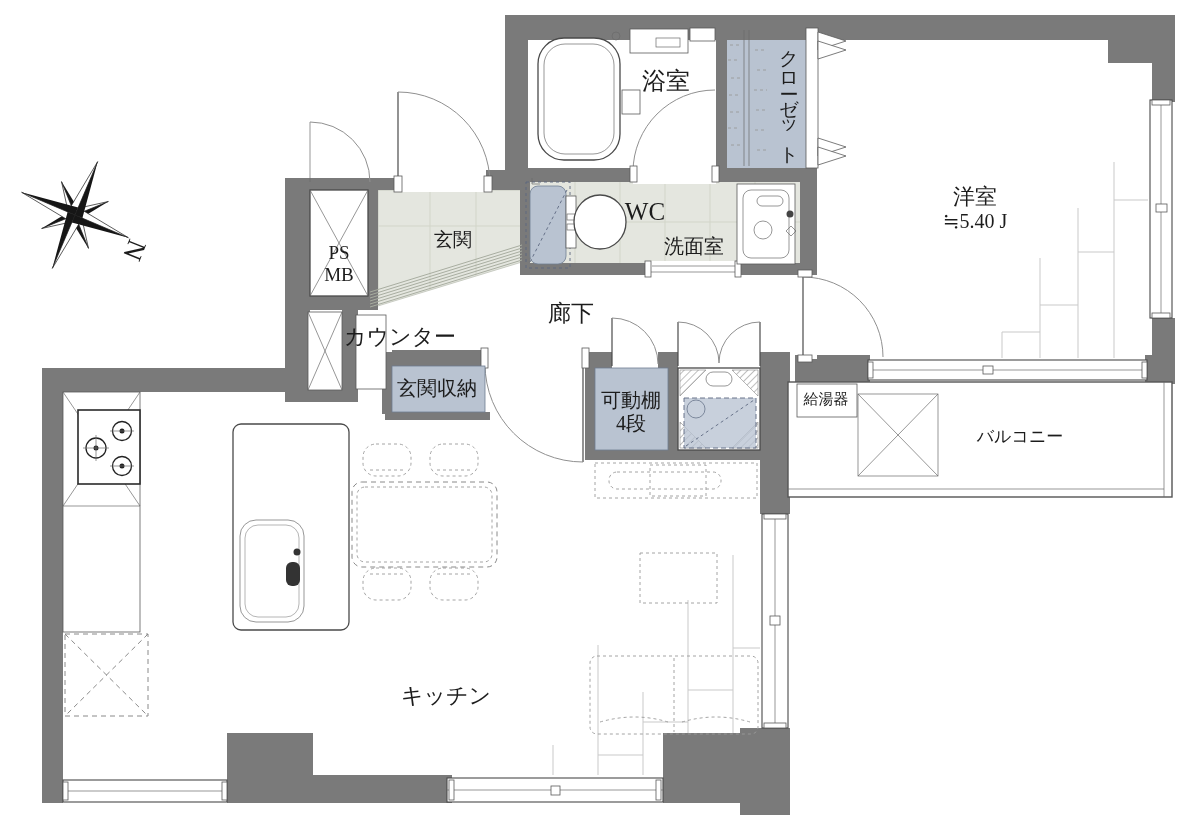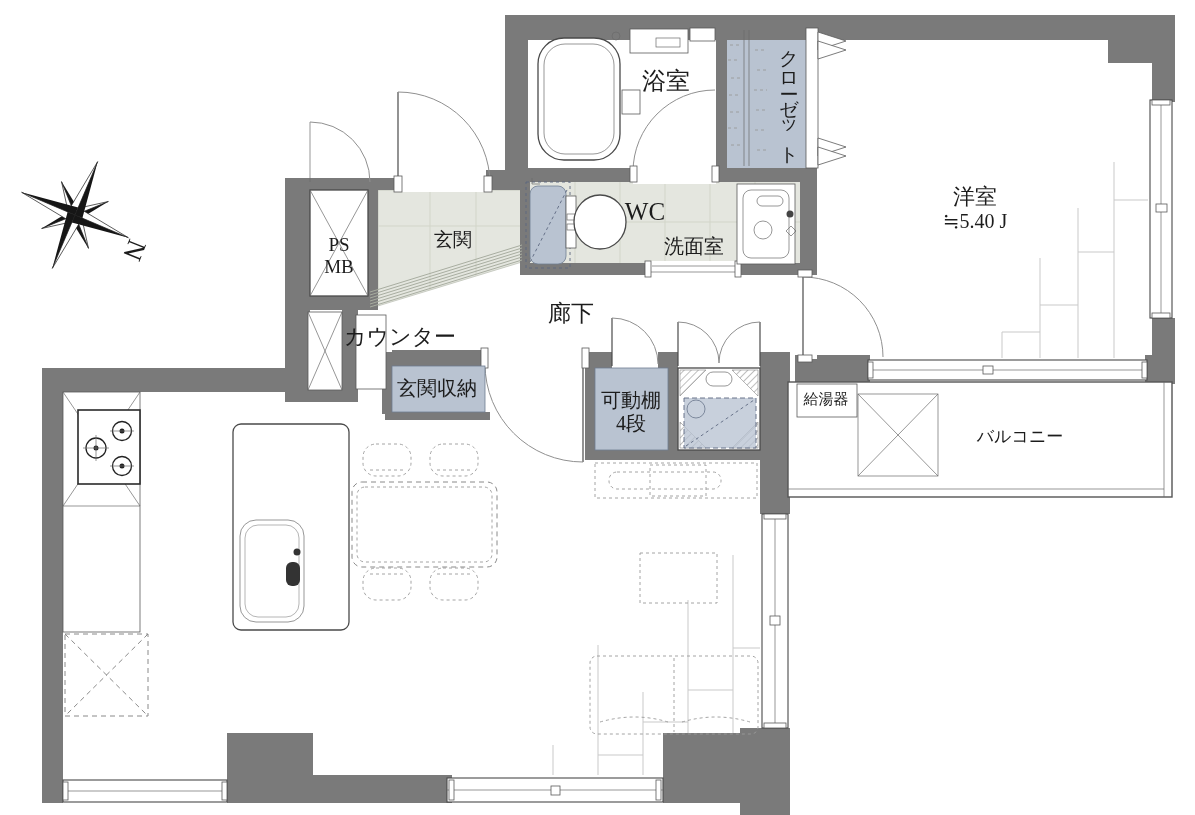--- a/index.html
+++ b/index.html
@@ -393,32 +393,33 @@
     </g>
   </g>
 </svg>
 
   <div class="lbl" style="left:666px;top:82px;font-size:24px">浴室</div>
   <div class="lbl vert" style="left:789px;top:97px;font-size:19px;transform:translate(-50%,-50%)">クローゼット</div>
   <div class="lbl" style="left:975px;top:208px;font-size:22px">
     <span>洋室</span>
     <span style="font-size:20px">≒5.40 J</span>
   </div>
-  <div class="lbl" style="left:339px;top:256px;font-size:19px">
+  <div class="lbl" style="left:339px;top:264px;font-size:19px">
     <span>PS</span>
     <span>MB</span>
   </div>
   <div class="lbl" style="left:453px;top:240px;font-size:19px">玄関</div>
   <div class="lbl" style="left:645px;top:211px;font-size:25px">WC</div>
   <div class="lbl" style="left:694px;top:247px;font-size:20px">洗面室</div>
   <div class="lbl" style="left:571px;top:314px;font-size:23px">廊下</div>
   <div class="lbl" style="left:400px;top:337px;font-size:22px">カウンター</div>
   <div class="lbl" style="left:437px;top:389px;font-size:20px">玄関収納</div>
   <div class="lbl" style="left:631px;top:412px;font-size:20px">
     <span>可動棚</span>
     <span>4段</span>
   </div>
   <div class="lbl" style="left:826px;top:400px;font-size:15px">給湯器</div>
   <div class="lbl" style="left:1020px;top:437px;font-size:17px">バルコニー</div>
   <div class="lbl" style="left:446px;top:696px;font-size:22px">
+    <span>キッチン</span>
   </div>
   <div class="lbl" style="left:134px;top:250px;font-size:27px;transform:translate(-50%,-50%) rotate(112deg)">N</div>
 </div>
 
 </body></html>

